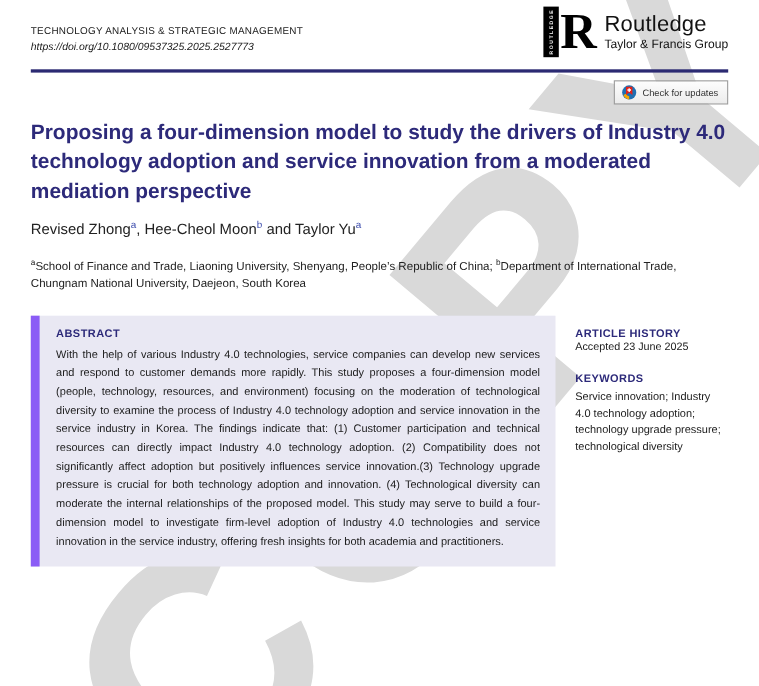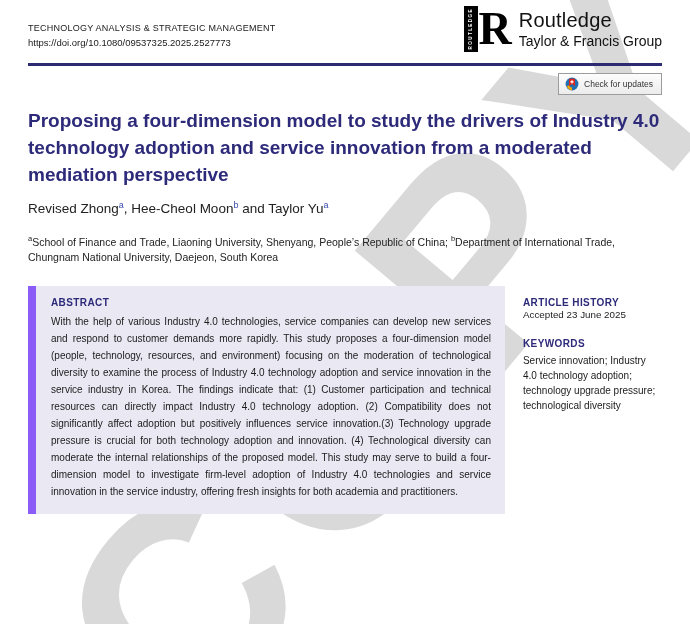--- a/index.html
+++ b/index.html
@@ -24,39 +24,39 @@
     white-space: nowrap;
     z-index: 0;
     user-select: none;
   }
   .page { position: relative; z-index: 1; padding: 8px 28px 0 28px; }
 
   
   .header-row { display: flex; justify-content: space-between; align-items: flex-start; }
   .journal-block { margin-top: 15px; }
   .journal-name { font-size: 9px; letter-spacing: 0.25px; color: #1a1a1a; font-weight: 500; }
-  .doi { font-size: 9.5px; color: #1a1a1a; margin-top: 4px; text-decoration: none; }
+  .doi { font-size: 9.5px; color: #1a1a1a; margin-top: 4px; text-decoration: none; font-style: italic; }
 
   .logo { display: flex; align-items: center; margin-top: -2px; }
   .logo-banner {
     width: 14px; height: 46px; background: #000;
     display: flex; align-items: center; justify-content: center;
   }
   .logo-banner span {
     writing-mode: vertical-rl; transform: rotate(180deg);
     font-size: 4.6px; letter-spacing: 1.4px; color: #fff; font-weight: bold;
   }
   .logo-r {
     font-family: "Liberation Serif", serif;
     font-size: 46px; line-height: 46px; font-weight: bold; color: #000;
     margin-left: 1px;
   }
   .logo-names { margin-left: 7px; }
   .logo-name { font-size: 20px; color: #111; letter-spacing: 0.2px; }
-  .logo-tagline { font-size: 14px; color: #111; margin-top: 1px; }
+  .logo-tagline { font-size: 11px; color: #111; margin-top: 1px; }
 
   .rule { height: 3px; background: #2b2a72; margin-top: 11px; }
 
   
   .badge-row { display: flex; justify-content: flex-end; margin-top: 7px; }
   .check-badge {
     display: inline-flex; align-items: center; gap: 5px;
     border: 1px solid #9c9c9c; border-radius: 0;
     background: linear-gradient(#fdfdfd, #ececec);
     padding: 3px 8px 3px 6px;

